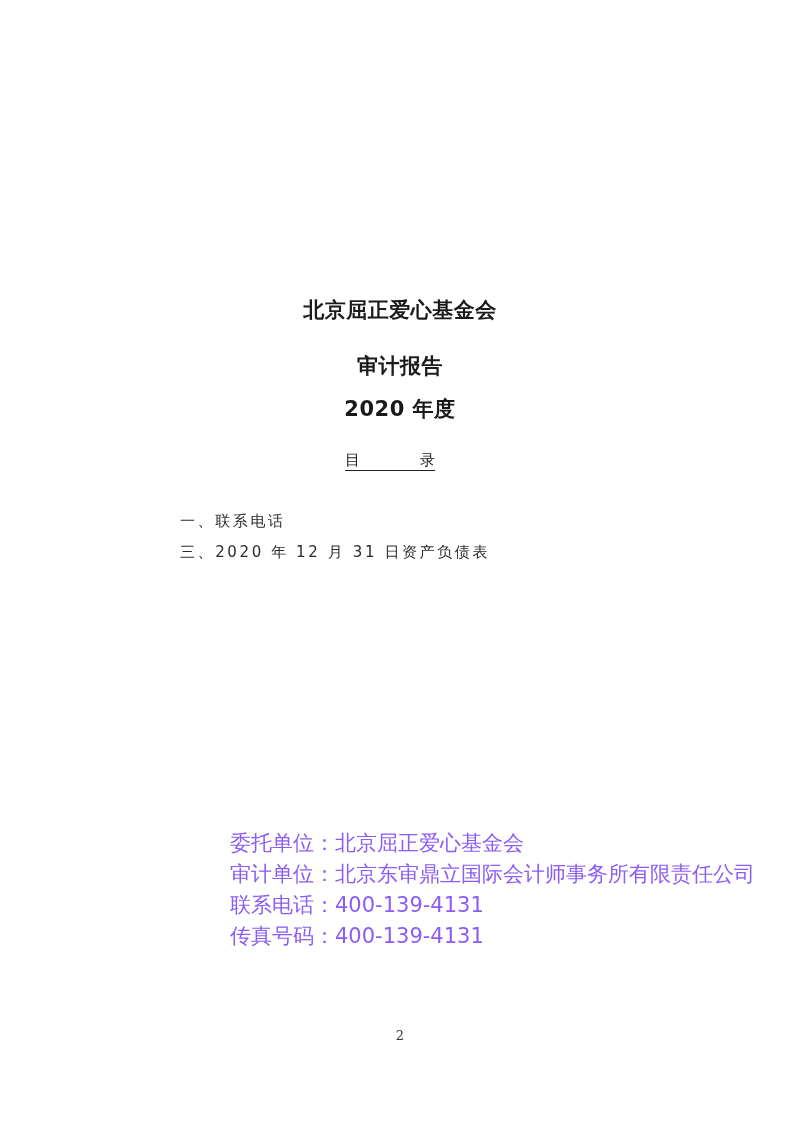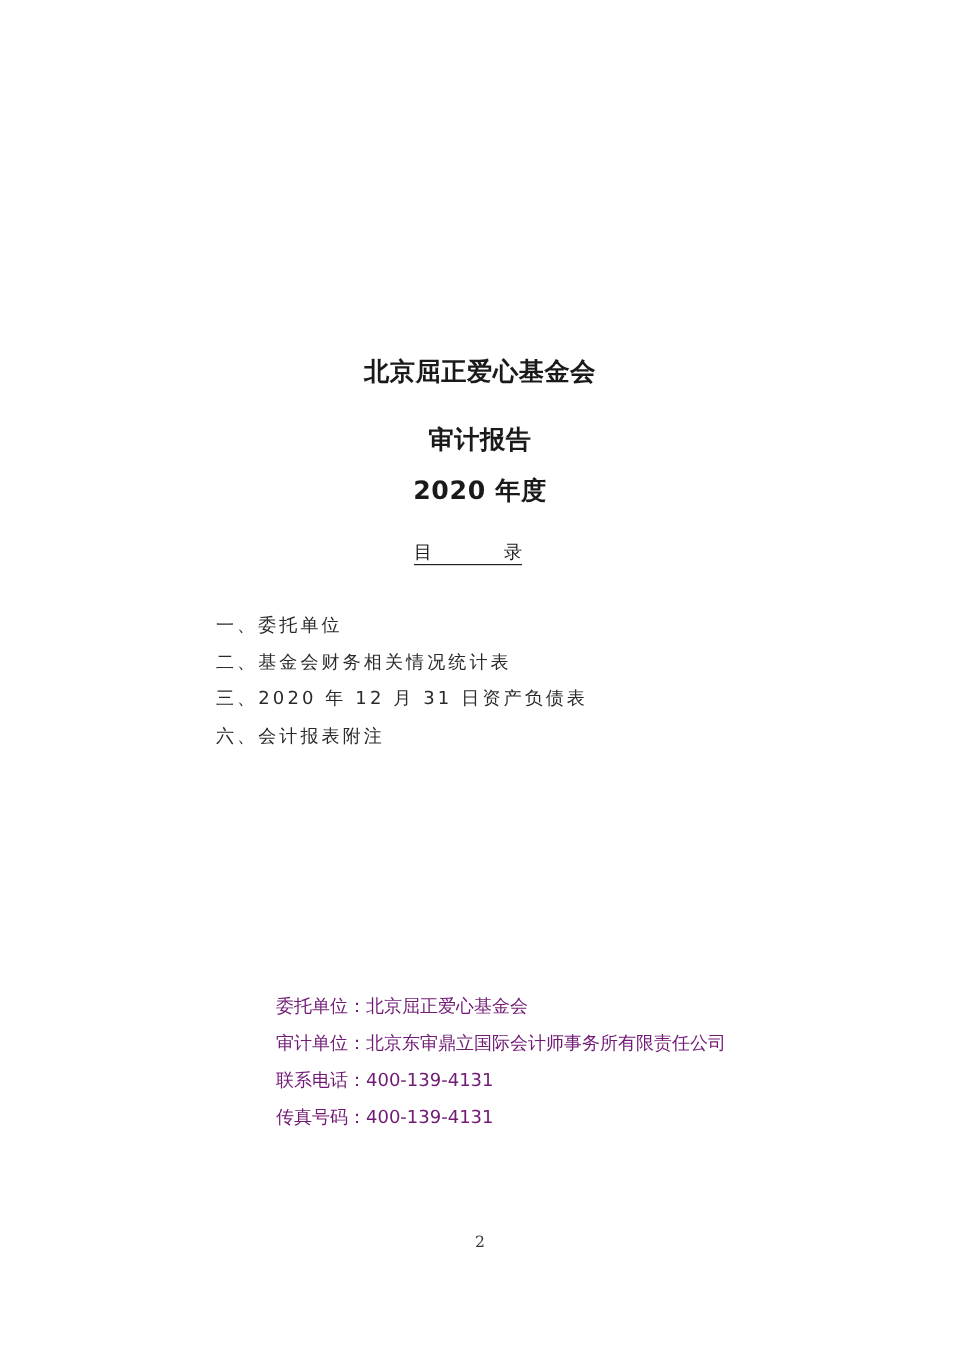--- a/index.html
+++ b/index.html
@@ -20,45 +20,43 @@
       border-bottom: 1px solid #222; font-size: 15px; height: 19px;
     }
     .toc-heading .l { position: absolute; left: 0; top: 0; }
     .toc-heading .r { position: absolute; right: 0; top: 0; }
     .toc-list { position: absolute; left: 180px; top: 512px; margin: 0; padding: 0; list-style: none; }
     .toc-list li {
       height: 30.5px; font-size: 15px; letter-spacing: 2.6px; color: #2a2a2a;
       white-space: nowrap;
     }
     .info { position: absolute; left: 230px; top: 829px; }
-    .info .row { height: 31px; font-size: 15px; white-space: nowrap; color: #701a75; }
+    .info .row { height: 31px; font-size: 21px; white-space: nowrap; color: #8b5cf6; }
     .page-number {
       position: absolute; top: 1028px; left: 0; width: 800px; text-align: center;
       font-size: 13px; font-family: "DejaVu Serif", "Liberation Serif", serif; color: #333;
     }
   </style>
 </head>
 <body>
 
 <div>
   <div id="t1" class="title-line">北京屈正爱心基金会</div>
   <div id="t2" class="title-line">审计报告</div>
   <div id="t3" class="title-line">2020 年度</div>
 </div>
 
 <div class="toc-heading">
   <span class="l">目</span>
   <span class="r">录</span>
 </div>
 
 <ul class="toc-list">
-  <li>一、委托单位</li>
-  <li>二、基金会财务相关情况统计表</li>
+  <li>一、联系电话</li>
   <li>三、2020 年 12 月 31 日资产负债表</li>
-  <li>六、会计报表附注</li>
 </ul>
 
 <div class="info">
   <div class="row">
     <span>委托单位：</span><span>北京屈正爱心基金会</span>
   </div>
   <div class="row">
     <span>审计单位：</span><span>北京东审鼎立国际会计师事务所有限责任公司</span>
   </div>
   <div class="row">

